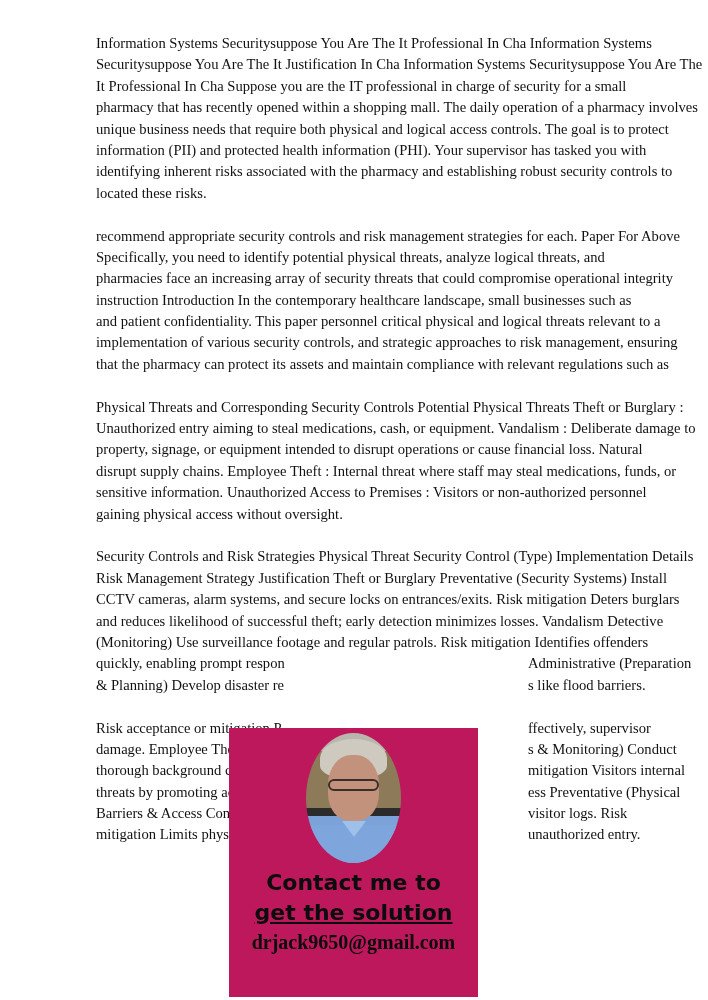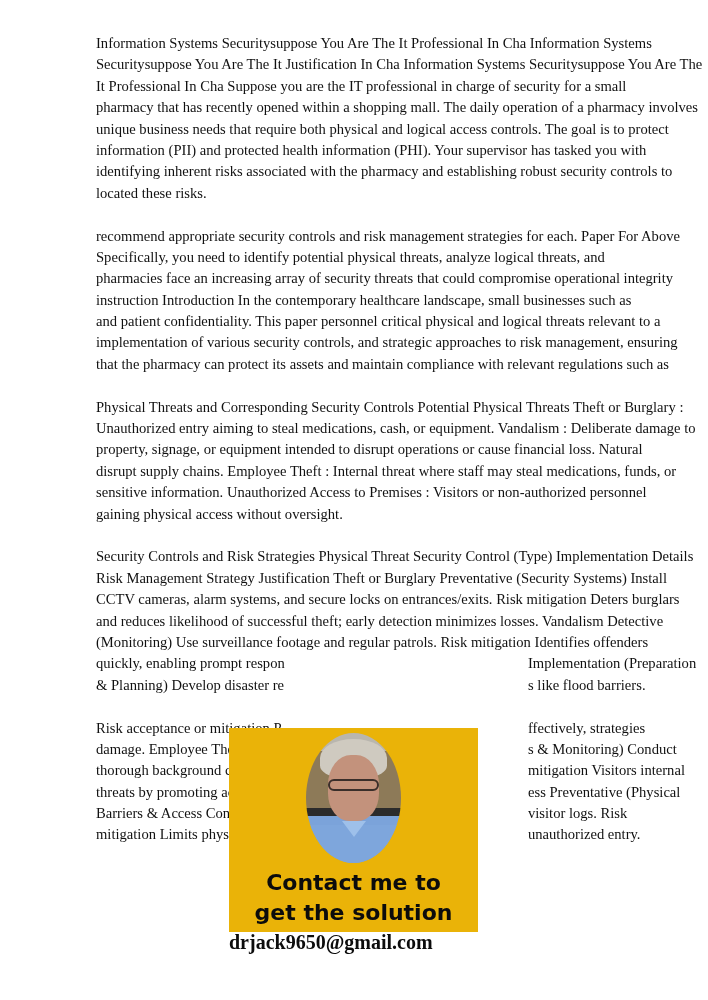--- a/index.html
+++ b/index.html
@@ -6,43 +6,43 @@
   body { width: 708px; height: 1000px; position: relative; overflow: hidden; }
   .page {
     position: absolute; left: 48px; top: 33px; width: 620px;
     font-family: "Liberation Serif", "DejaVu Serif", serif;
     font-size: 14.6px; line-height: 21.4px; color: #111111; margin-left: 48px;
   }
   .para { margin: 0 0 21.4px 0; }
   .line { display: block; white-space: nowrap; height: 21.4px; }
   .line .gap { display: inline-block; }
   .overlay {
-    position: absolute; left: 229px; top: 728px; width: 249px; height: 204px;
-    background: #eab308;
+    position: absolute; left: 229px; top: 728px; width: 249px; height: 269px;
+    background: #be185d;
   }
   .portrait {
     position: absolute; left: 77px; top: 5px; width: 95px; height: 130px;
     border-radius: 50%; overflow: hidden;
     background: radial-gradient(ellipse at 50% 38%, #c99a84 0 28%, transparent 29%),
                 linear-gradient(#b9b6ae 0 14%, #8d7a58 14% 58%, #2b2b2b 58% 64%, #7ba3da 64% 100%);
   }
   .hair { position:absolute; left:14px; top:6px; width:67px; height:38px; border-radius:50% 50% 30% 30%; background:#cfcac0; }
   .face { position:absolute; left:22px; top:22px; width:51px; height:66px; border-radius:45% 45% 42% 42%; background:#c3927c; }
   .glasses { position:absolute; left:22px; top:46px; width:51px; height:12px; border:2px solid #3a2e2a; border-radius:6px; box-sizing:border-box; }
   .shirt { position:absolute; left:0; top:92px; width:95px; height:40px; background:#7ea6dc; }
   .collar { position:absolute; left:36px; top:88px; width:0; height:0; border-left:12px solid transparent; border-right:12px solid transparent; border-top:16px solid #9ec0ea; }
   .cta {
     position: absolute; left: 0; width: 249px; text-align: center;
     font-family: "DejaVu Sans", "Liberation Sans", sans-serif; font-weight: bold;
     font-size: 22px; color: #0c0c0c; line-height: 30px;
   }
   .cta1 { top: 140px; }
-  .cta2 { top: 170px; }
+  .cta2 { top: 170px; text-decoration: underline; }
   .email {
-    position: absolute; left: 0; top: 203px; width: 249px; text-align: left;
+    position: absolute; left: 0; top: 203px; width: 249px; text-align: center;
     font-family: "Liberation Serif", "DejaVu Serif", serif; font-weight: bold;
     font-size: 20px; color: #0c0c0c;
   }
 </style>
 </head>
 <body>
 
 <div class="page" id="doc">
     <p class="para">
       <span class="line">Information Systems Securitysuppose You Are The It Professional In Cha Information Systems</span>
@@ -70,25 +70,25 @@
       <span class="line">disrupt supply chains. Employee Theft : Internal threat where staff may steal medications, funds, or</span>
       <span class="line">sensitive information. Unauthorized Access to Premises : Visitors or non-authorized personnel</span>
       <span class="line">gaining physical access without oversight.</span>
     </p>
     <p class="para">
       <span class="line">Security Controls and Risk Strategies Physical Threat Security Control (Type) Implementation Details</span>
       <span class="line">Risk Management Strategy Justification Theft or Burglary Preventative (Security Systems) Install</span>
       <span class="line">CCTV cameras, alarm systems, and secure locks on entrances/exits. Risk mitigation Deters burglars</span>
       <span class="line">and reduces likelihood of successful theft; early detection minimizes losses. Vandalism Detective</span>
       <span class="line">(Monitoring) Use surveillance footage and regular patrols. Risk mitigation Identifies offenders</span>
-      <span class="line"><span>quickly, enabling prompt respon</span><span class="gap" style="width: 243.25px;"></span><span>Implementation (Preparation</span></span>
+      <span class="line"><span>quickly, enabling prompt respon</span><span class="gap" style="width: 243.25px;"></span><span>Administrative (Preparation</span></span>
       <span class="line"><span>&amp; Planning) Develop disaster re</span><span class="gap" style="width: 243.938px;"></span><span>s like flood barriers.</span></span>
     </p>
     <p class="para">
-      <span class="line"><span>Risk acceptance or mitigation P</span><span class="gap" style="width: 246.375px;"></span><span>ffectively, strategies</span></span>
+      <span class="line"><span>Risk acceptance or mitigation P</span><span class="gap" style="width: 246.375px;"></span><span>ffectively, supervisor</span></span>
       <span class="line"><span>damage. Employee Theft Admi</span><span class="gap" style="width: 249.078px;"></span><span>s &amp; Monitoring) Conduct</span></span>
       <span class="line"><span>thorough background checks; in</span><span class="gap" style="width: 244.344px;"></span><span>mitigation Visitors internal</span></span>
       <span class="line"><span>threats by promoting accountab</span><span class="gap" style="width: 247.594px;"></span><span>ess Preventative (Physical</span></span>
       <span class="line"><span>Barriers &amp; Access Control) Use</span><span class="gap" style="width: 246.375px;"></span><span>visitor logs. Risk</span></span>
       <span class="line"><span>mitigation Limits physical acces</span><span class="gap" style="width: 242.719px;"></span><span>unauthorized entry.</span></span>
     </p>
   </div>
 
 <div class="overlay">
   <div class="portrait">

